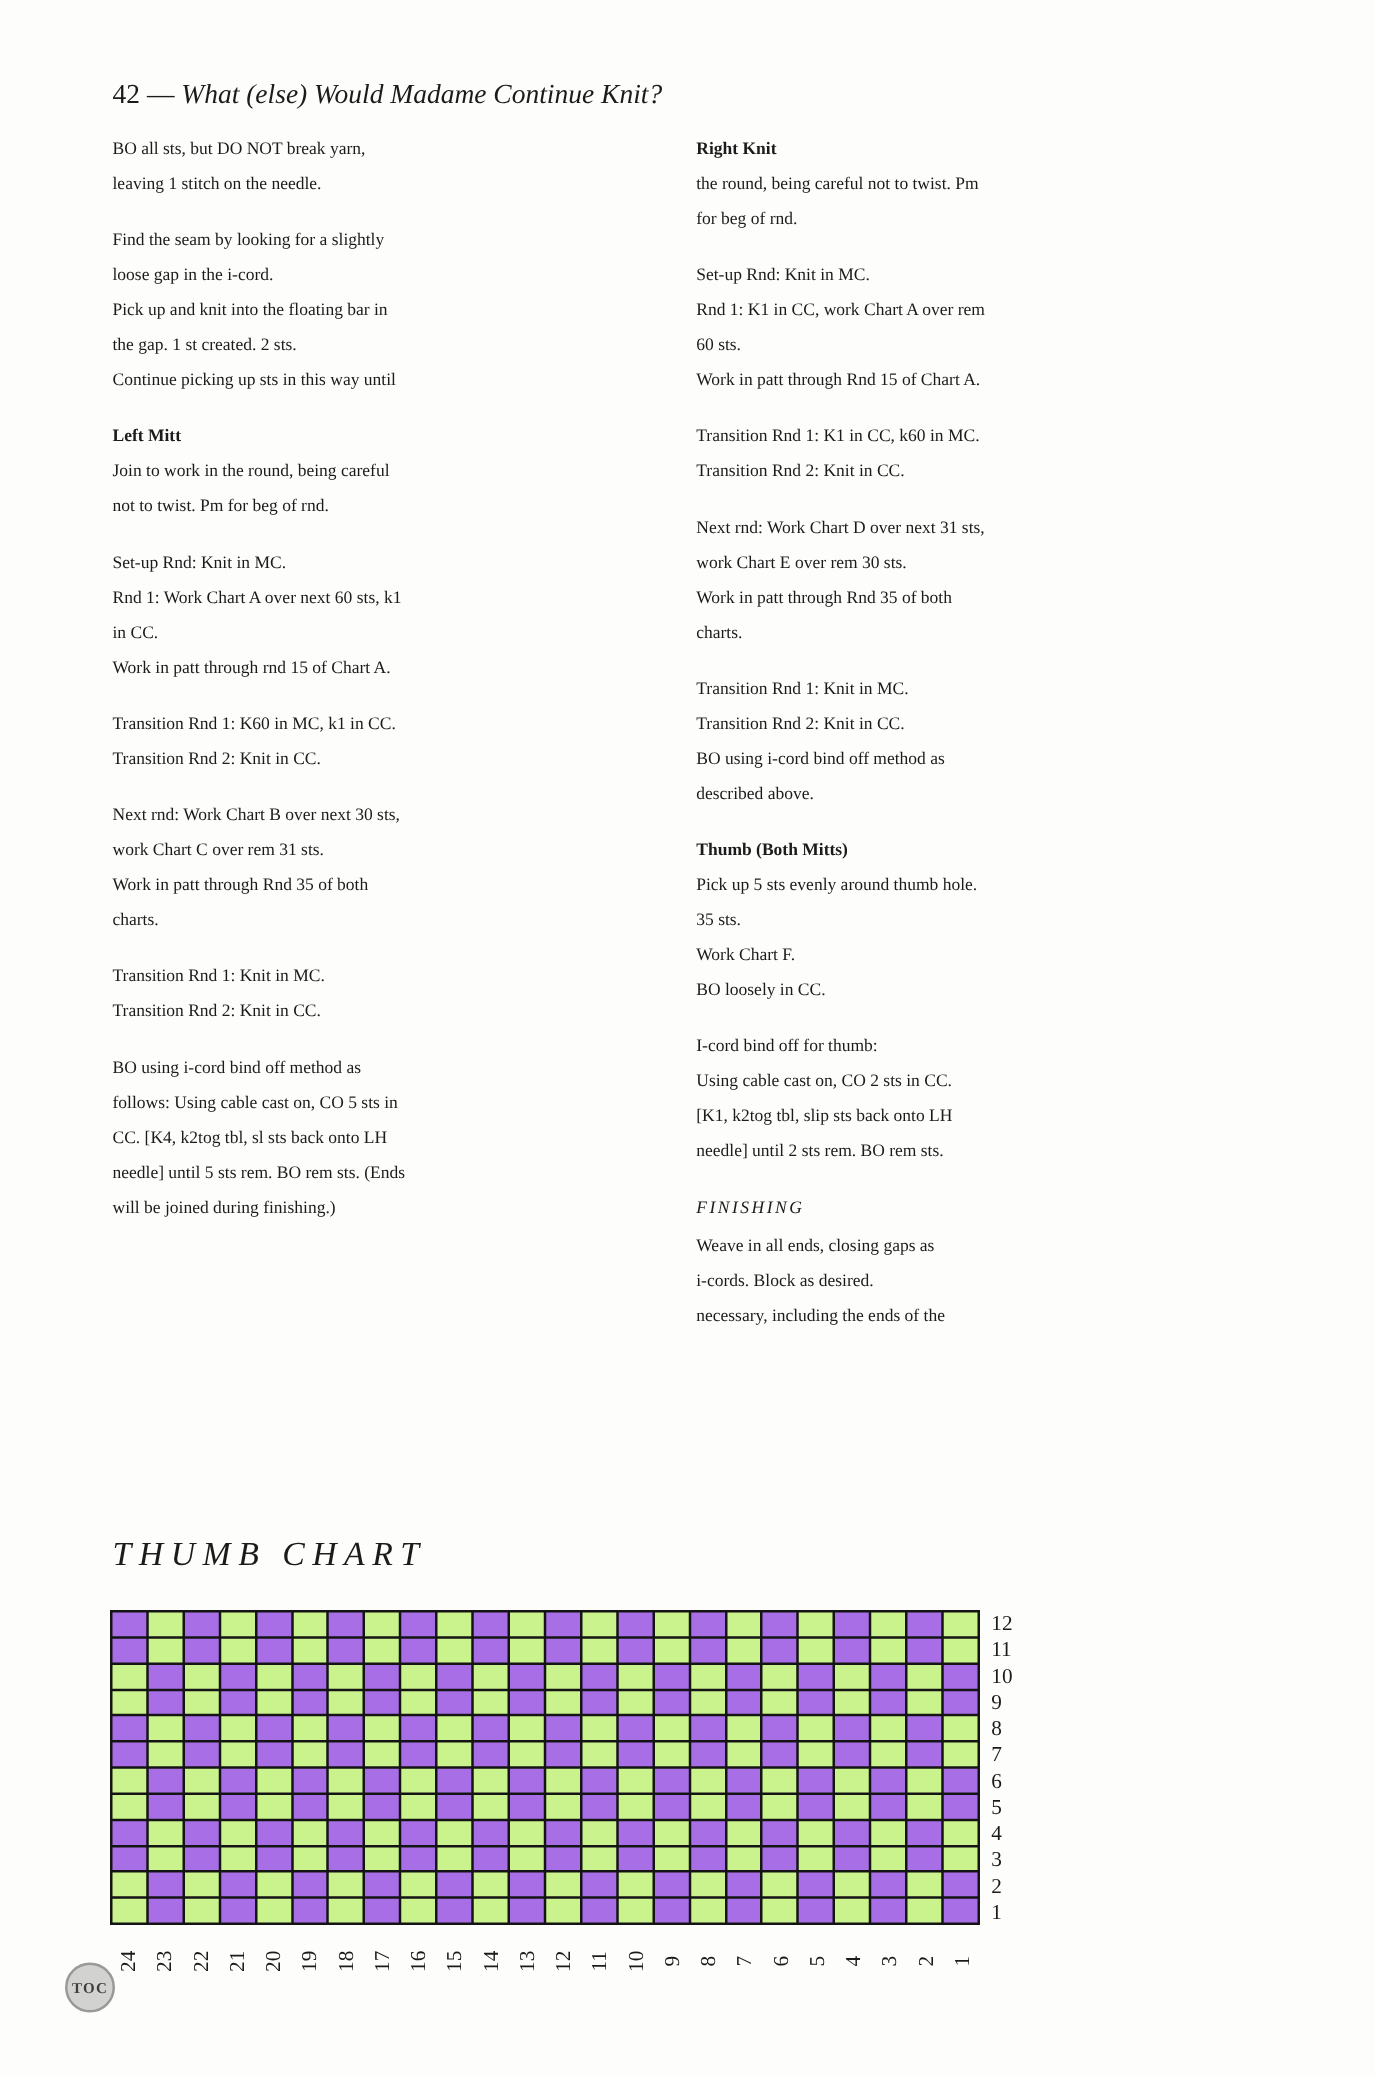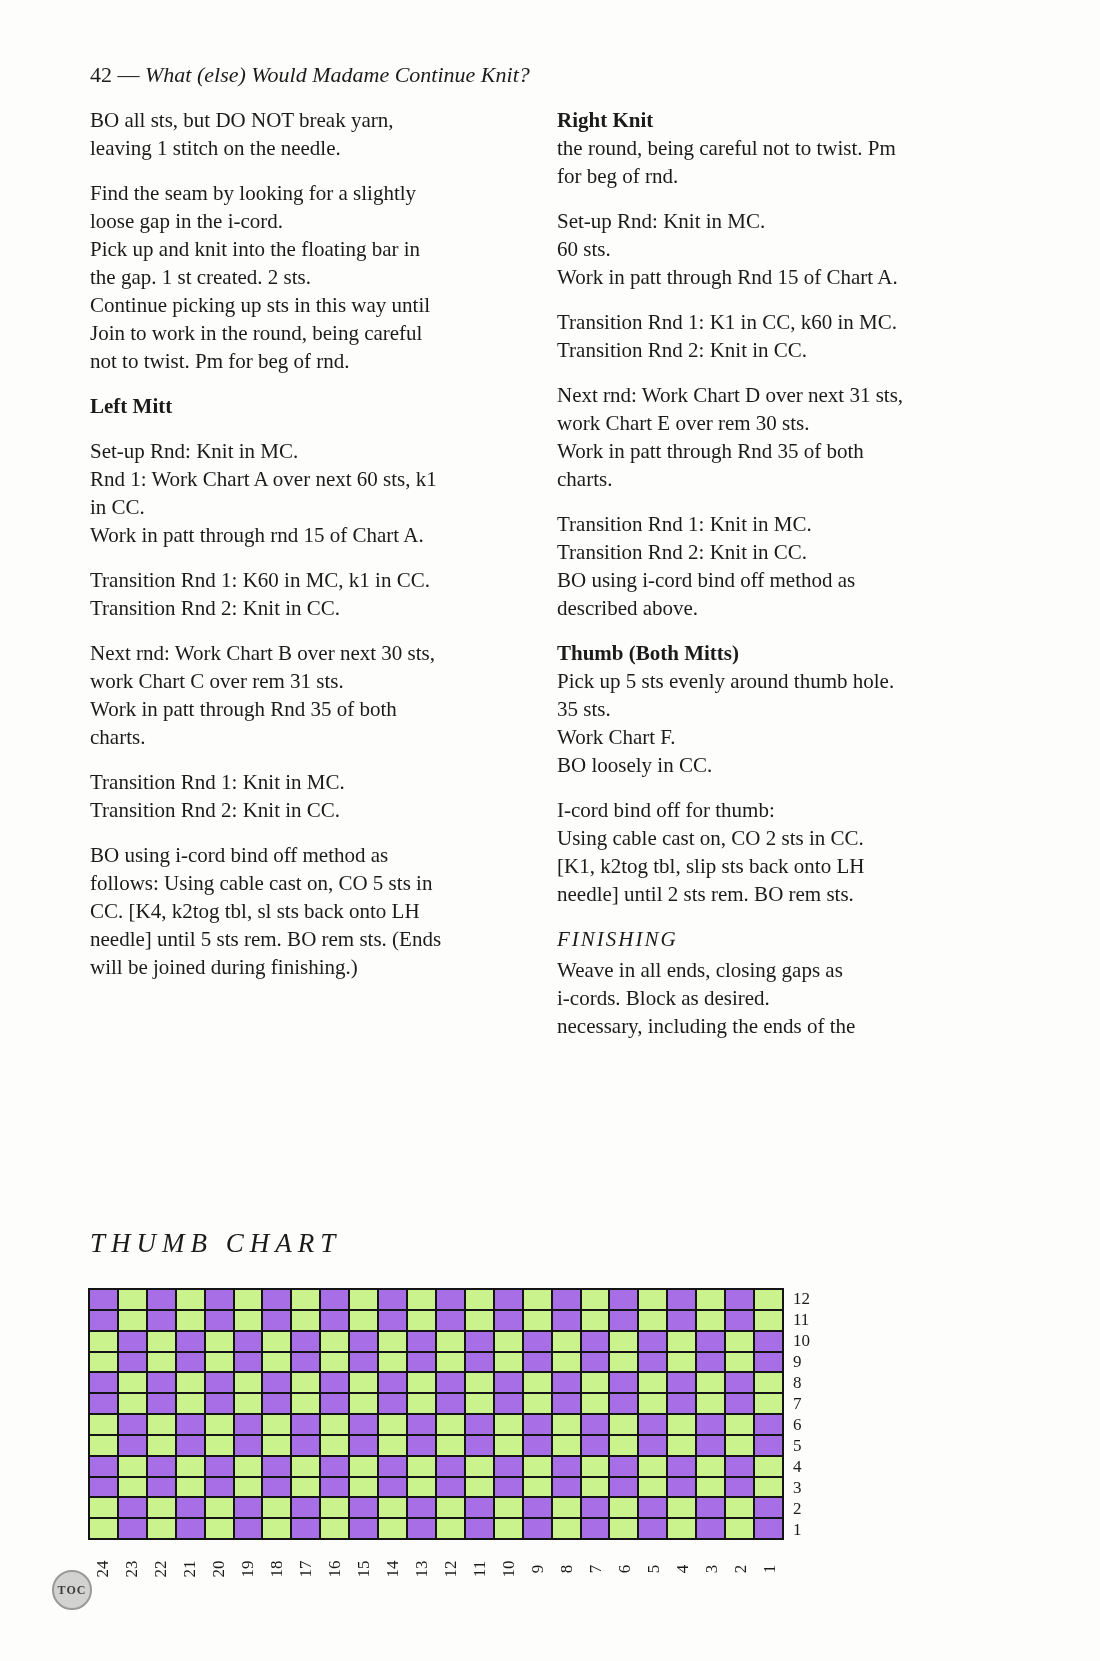--- a/index.html
+++ b/index.html
@@ -11,21 +11,21 @@
     color:#1b1b1b;
     overflow:hidden;
   }
   #header{
     position:absolute;left:90px;top:62px;
     font-size:22px;white-space:nowrap;
   }
   #header .title{font-style:italic;}
   .col{
     position:absolute;top:106px;
-    font-size:21px;line-height:28px;
+    font-size:14px;line-height:28px;
     white-space:nowrap;
   }
   #col-left{left:90px;}
   #col-right{left:557px;}
   .blk{margin-top:17px;}
   .blk.m0{margin-top:0;}
   .blk.h .line{font-weight:bold;}
   .blk.hi .line{font-style:italic;letter-spacing:2px;}
   .blk.hi{margin-bottom:3px;}
   #chart-title{
@@ -87,26 +87,26 @@
         <div class="line">BO all sts, but DO NOT break yarn,</div>
         <div class="line">leaving 1 stitch on the needle.</div>
       </div>
       <div class="blk p">
         <div class="line">Find the seam by looking for a slightly</div>
         <div class="line">loose gap in the i-cord.</div>
         <div class="line">Pick up and knit into the floating bar in</div>
         <div class="line">the gap. 1 st created. 2 sts.</div>
         <div class="line">Continue picking up sts in this way until</div>
       </div>
+      <div class="blk h">
+        <div class="line">Left Mitt</div>
+      </div>
       <div class="blk p m0">
         <div class="line">Join to work in the round, being careful</div>
         <div class="line">not to twist. Pm for beg of rnd.</div>
-      </div>
-      <div class="blk h">
-        <div class="line">Left Mitt</div>
       </div>
       <div class="blk p">
         <div class="line">Set-up Rnd: Knit in MC.</div>
         <div class="line">Rnd 1: Work Chart A over next 60 sts, k1</div>
         <div class="line">in CC.</div>
         <div class="line">Work in patt through rnd 15 of Chart A.</div>
       </div>
       <div class="blk p">
         <div class="line">Transition Rnd 1: K60 in MC, k1 in CC.</div>
         <div class="line">Transition Rnd 2: Knit in CC.</div>
@@ -132,20 +132,21 @@
   <div id="col-right" class="col">
       <div class="blk h m0">
         <div class="line">Right Knit</div>
       </div>
       <div class="blk p m0">
         <div class="line">the round, being careful not to twist. Pm</div>
         <div class="line">for beg of rnd.</div>
       </div>
       <div class="blk p">
         <div class="line">Set-up Rnd: Knit in MC.</div>
+        <div class="line">Rnd 1: K1 in CC, work Chart A over rem</div>
         <div class="line">60 sts.</div>
         <div class="line">Work in patt through Rnd 15 of Chart A.</div>
       </div>
       <div class="blk p">
         <div class="line">Transition Rnd 1: K1 in CC, k60 in MC.</div>
         <div class="line">Transition Rnd 2: Knit in CC.</div>
       </div>
       <div class="blk p">
         <div class="line">Next rnd: Work Chart D over next 31 sts,</div>
         <div class="line">work Chart E over rem 30 sts.</div>

